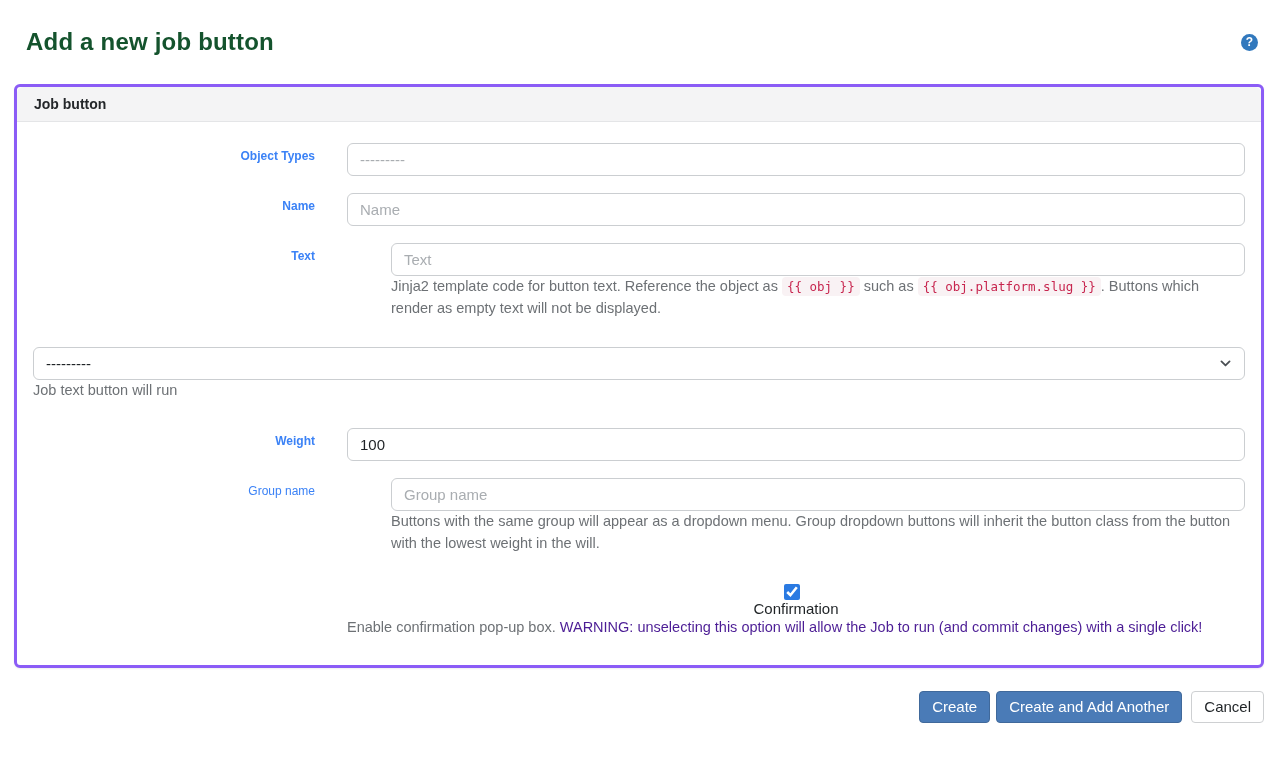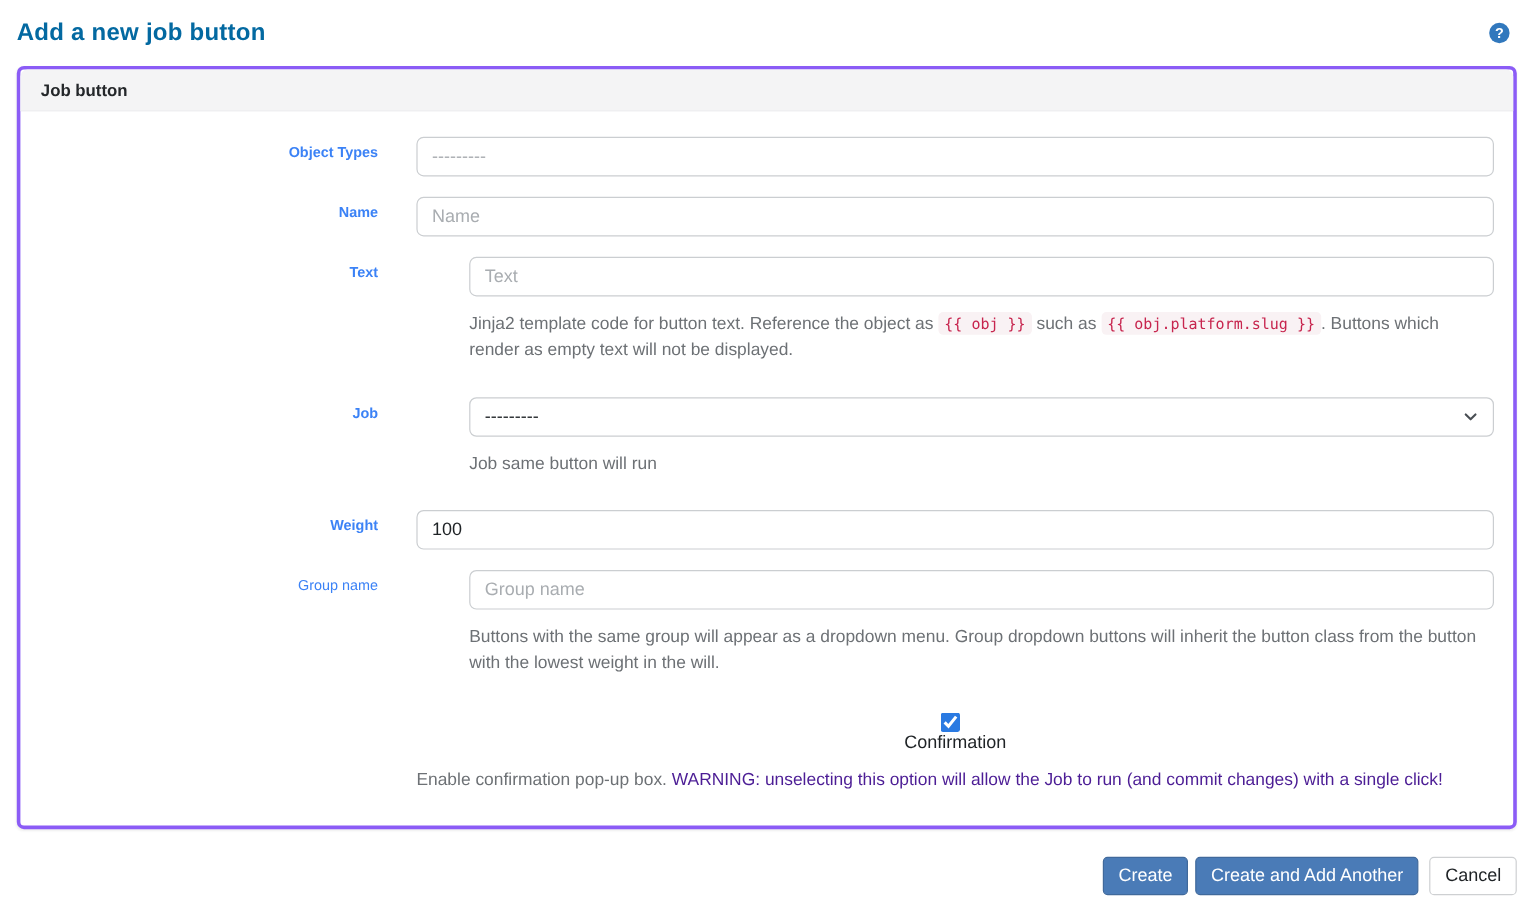--- a/index.html
+++ b/index.html
@@ -6,21 +6,21 @@
   html, body { margin: 0; padding: 0; background: #ffffff; }
   body {
     font-family: "Liberation Sans", sans-serif;
     color: #1f2326;
     width: 1278px;
   }
   .wrap { padding: 12px 14px; }
 
   
   .header-row { display: flex; justify-content: space-between; align-items: center; margin: 4px 0 16px; }
-  .page-title { font-size: 20px; font-weight: 700; margin: 0; color: #0369a1; letter-spacing: .2px; }
+  .page-title { font-size: 24px; font-weight: 700; margin: 12px; color: #14532d; letter-spacing: .2px; }
   .help-icon {
     width: 17px; height: 17px; border-radius: 50%;
     background: #3178bd; color: #fff; font-size: 12px; font-weight: 700;
     display: inline-flex; align-items: center; justify-content: center;
     cursor: pointer; user-select: none; margin-right: 6px;
   }
 
   
   .card { border: 3px solid #8b5cf6; border-radius: 6px; box-shadow: 0 1px 2px rgba(0,0,0,.07); background: #fff; }
   .card-header {
@@ -51,21 +51,21 @@
   .select-wrap { position: relative; }
   select.form-control {
     appearance: none; -webkit-appearance: none; -moz-appearance: none;
     padding-right: 34px; cursor: pointer;
   }
   .chevron {
     position: absolute; right: 13px; top: 50%; transform: translateY(-50%);
     pointer-events: none; line-height: 0; color: #4a4f54;
   }
 
-  .help-text { margin-top: 13px; font-size: 14.5px; line-height: 1.5; color: #6d7175; max-width: 905px; }
+  .help-text { margin-top: 0; font-size: 14.5px; line-height: 1.5; color: #6d7175; max-width: 905px; }
   .help-text.wide { max-width: 910px; }
   .inline-code {
     font-family: "DejaVu Sans Mono", monospace; font-size: 12.5px;
     color: #c7254e; background: #f9f2f4; padding: 2px 5px; border-radius: 4px;
     white-space: nowrap;
   }
   .warning { color: #4c1d95; }
 
   
   .check-row { display: flex; align-items: center; margin-top: 2px; flex-direction: column; }
@@ -115,33 +115,32 @@
 
       <div class="form-row gap-lg">
         <div class="col-label required">Text</div>
         <div class="col-field">
           <input type="text" class="form-control" placeholder="Text" style="">
           <div class="help-text"><span>Jinja2 template code for button text. Reference the object as </span><code class="inline-code">{{ obj }}</code><span> such as </span><code class="inline-code">{{ obj.platform.slug }}</code><span>. Buttons which render as empty text will not be displayed.</span></div>
         </div>
       </div>
 
       <div class="form-row gap-lg">
-        <div class="col-label required">Job</div>
         <div class="col-field">
           <div class="select-wrap">
             <select class="form-control">
               <option>---------</option>
             </select>
             <span class="chevron">
               <svg width="13" height="13" viewBox="0 0 16 16" fill="none">
                   <path d="M3 6l5 5 5-5" stroke="currentColor" stroke-width="2.2" stroke-linecap="round" stroke-linejoin="round"></path>
                 </svg>
             </span>
           </div>
-          <div class="help-text">Job same button will run</div>
+          <div class="help-text">Job text button will run</div>
         </div>
       </div>
 
       <div class="form-row">
         <div class="col-label required">Weight</div>
         <div class="col-field">
           <input type="text" class="form-control" value="100" style="">
         </div>
       </div>
 

